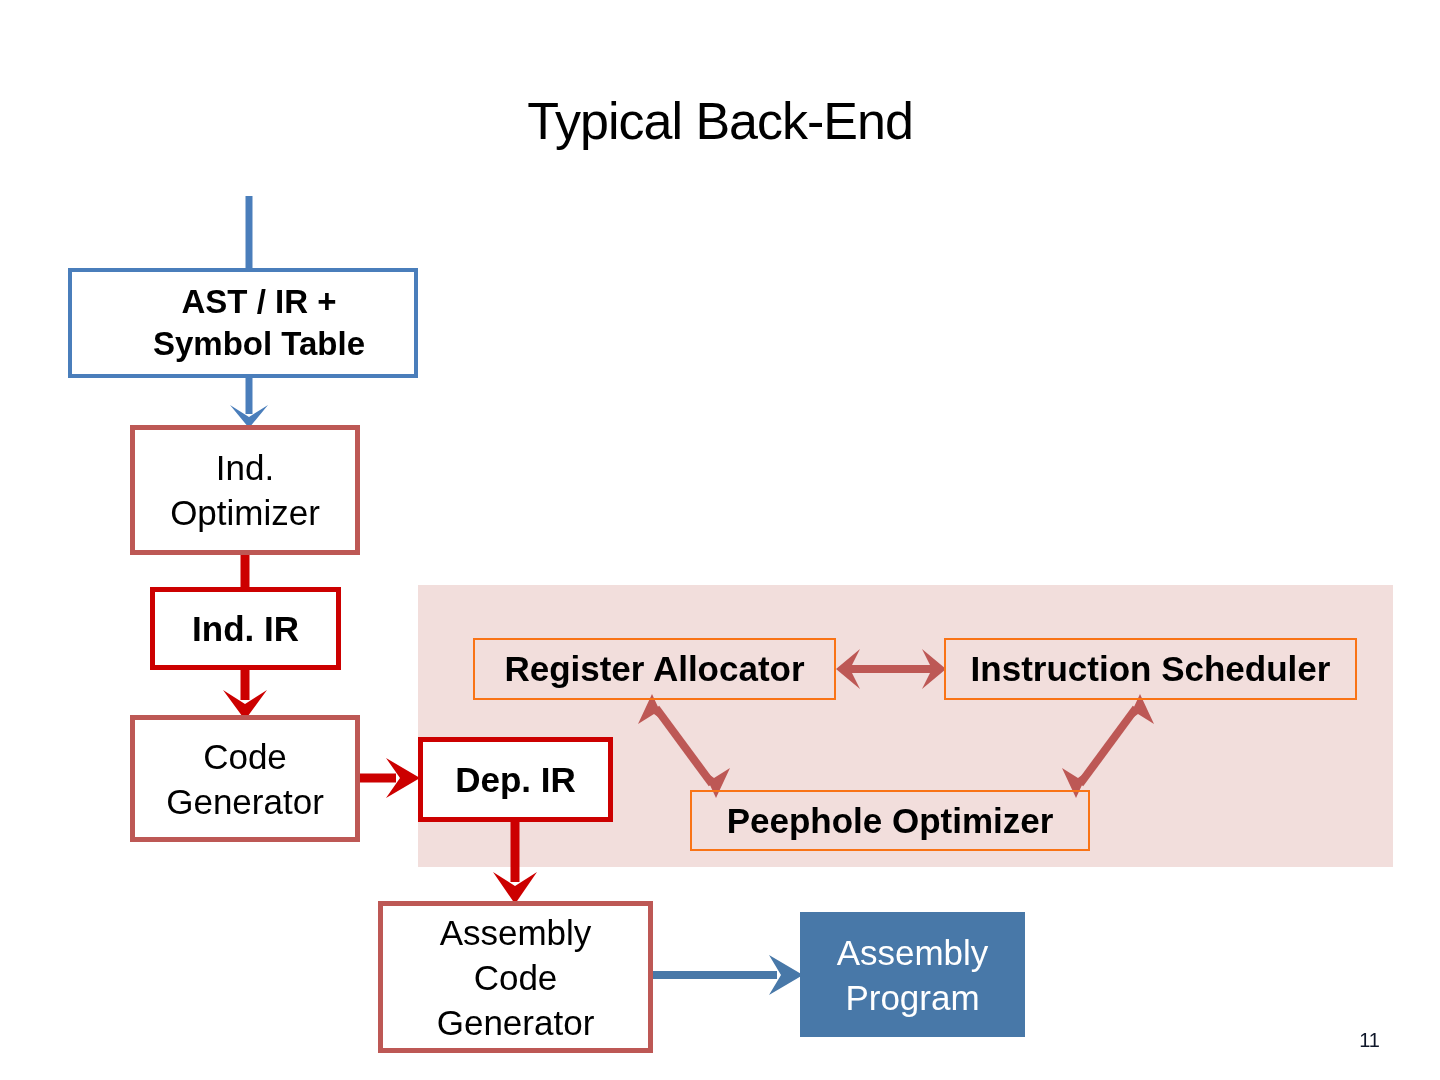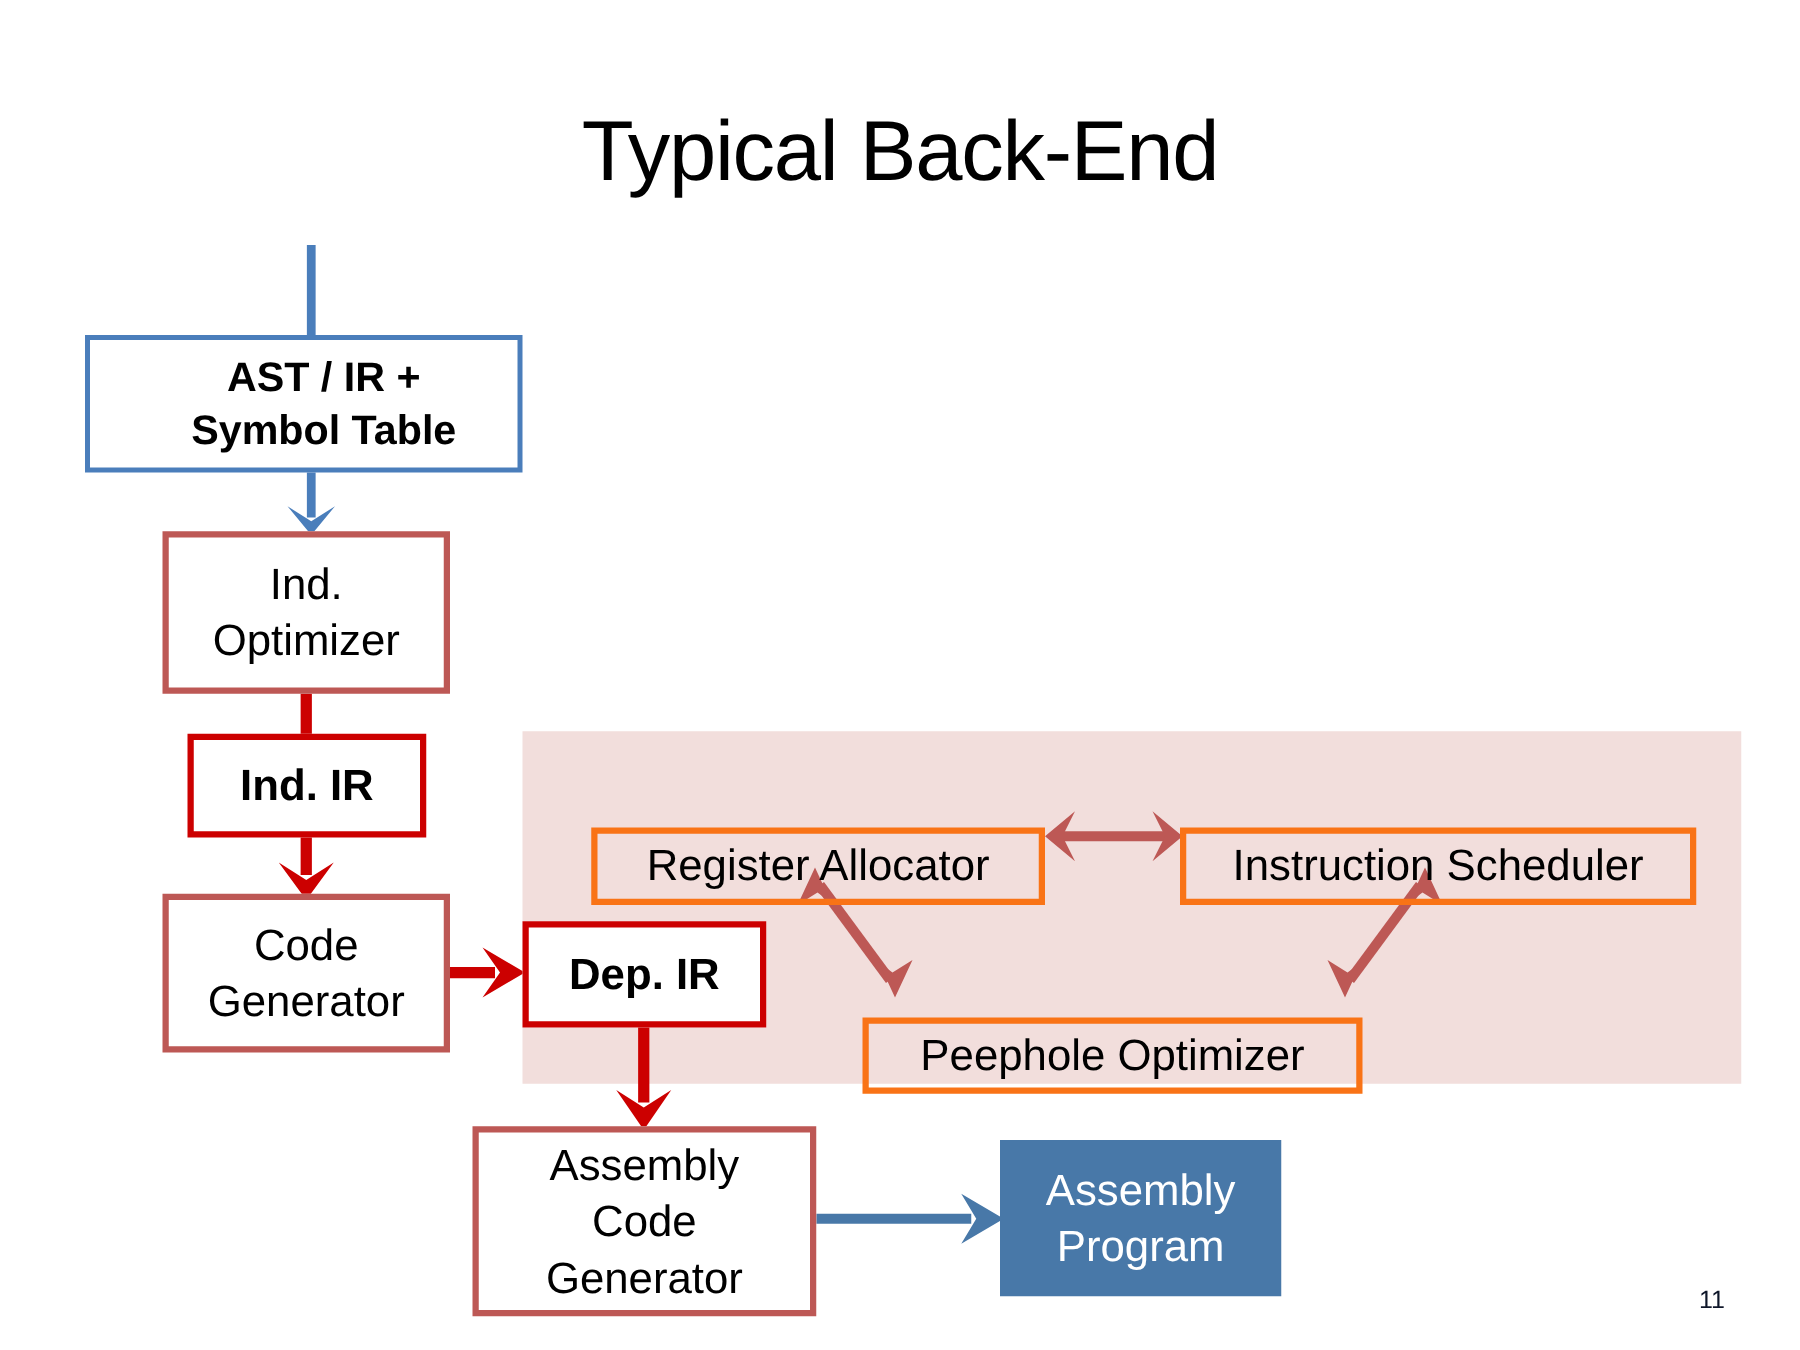--- a/index.html
+++ b/index.html
@@ -19,21 +19,21 @@
     overflow: hidden;
   }
 
   
   #slide-title {
     position: absolute;
     left: 0;
     top: 78px;
     width: 1440px;
     text-align: center;
-    font-size: 68px;
+    font-size: 52px;
     line-height: 86px;
     font-weight: 400;
     color: #000000;
     letter-spacing: -1px;
     white-space: nowrap;
   }
 
   
   .node {
     position: absolute;
@@ -65,26 +65,25 @@
     line-height: 45px;
   }
   .node-red-bright {
     border: 5px solid #CC0000;
     font-weight: bold;
     font-size: 35px;
     line-height: 45px;
     text-align: center;
   }
   .node-panel-box {
-    border: 5px solid #f97316;
+    border: 2px solid #f97316;
     background: transparent;
-    font-weight: 400;
+    font-weight: 700;
     font-size: 35px;
     line-height: 42px;
-    margin-top: 24px;
   }
   .node-blue-fill {
     background: #4878A8;
     color: #ffffff;
     border: none;
     font-weight: 400;
     font-size: 35px;
     line-height: 45px;
   }
 

